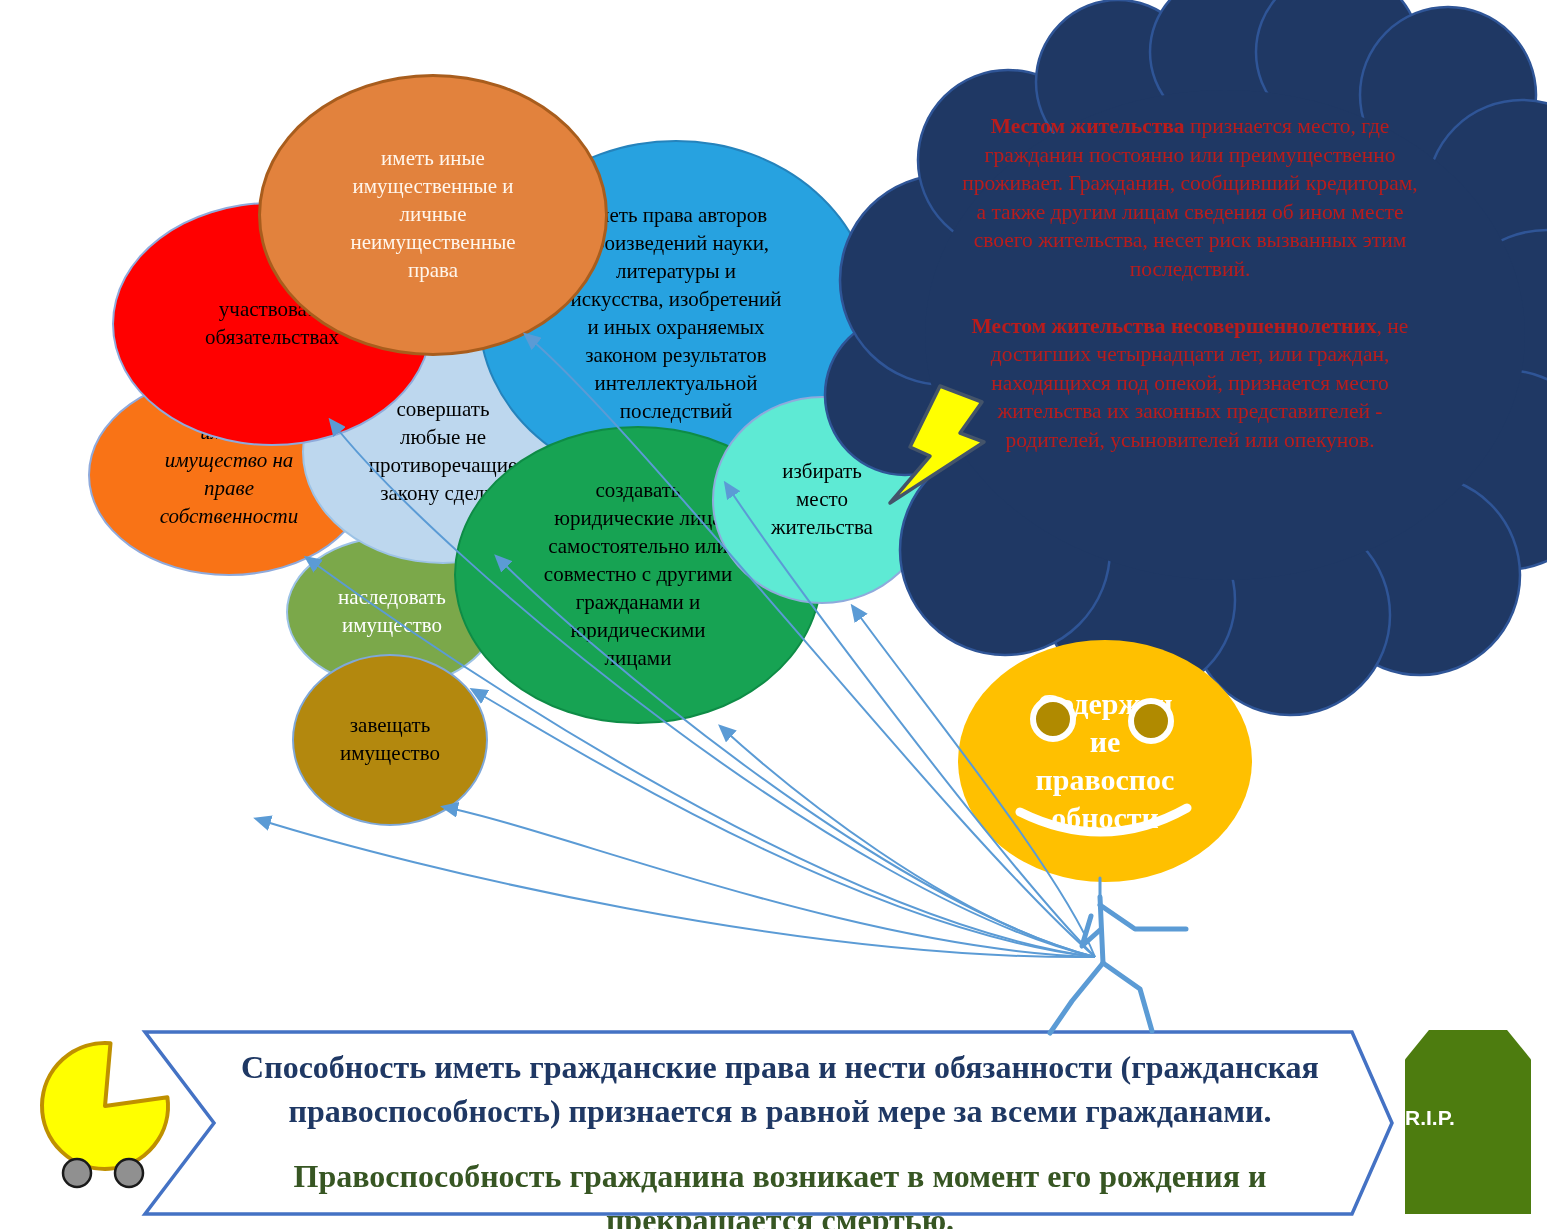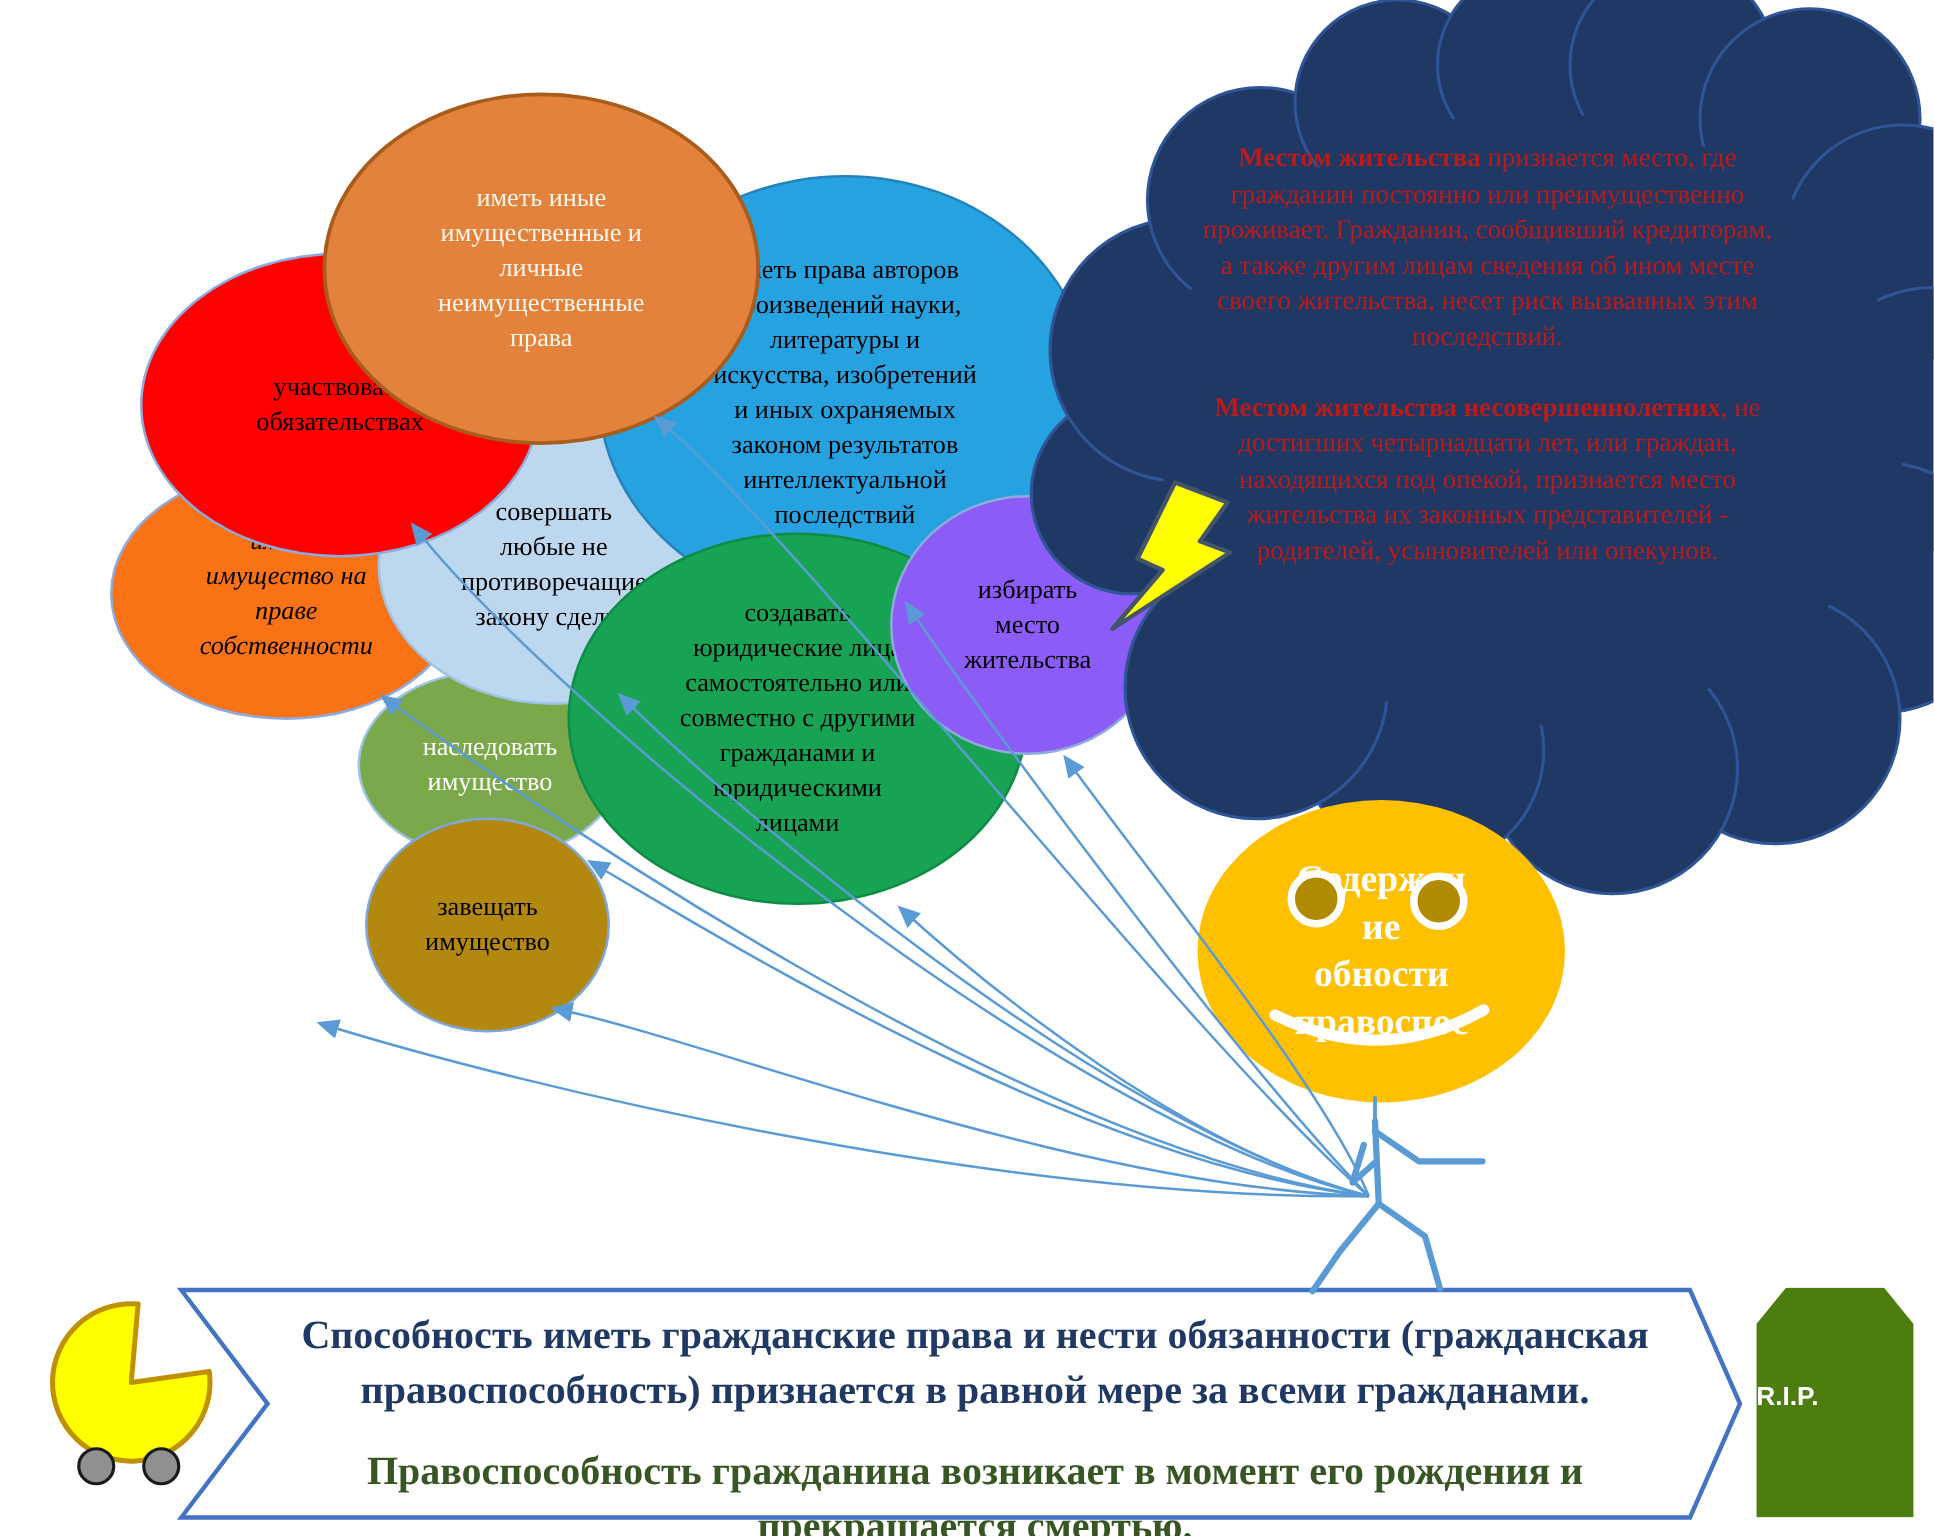--- a/index.html
+++ b/index.html
@@ -11,21 +11,21 @@
   .balloon div{white-space:nowrap;}
   .b-yellow   {left:88px;  top:374px; width:278px; height:198px; background:#f97316; border:2px solid #8FAADC;font-style:italic;}
   .b-olive    {left:286px; top:536px; width:208px; height:148px; background:#7BA84A; border:2px solid #9DC3E6; color:#fff;}
   .b-lightblue{left:302px; top:340px; width:278px; height:220px; background:#BDD7EE; border:2px solid #9DC3E6;}
   .b-red      {left:112px; top:202px; width:316px; height:240px; background:#FF0000; border:2px solid #8FAADC;}
   .b-blue     {left:478px; top:140px; width:392px; height:344px; background:#27A2E0; border:2px solid #2583BC;}
   .b-orange   {left:258px; top:74px;  width:344px; height:276px; background:#E2823D; border:3px solid #A85D1D; color:#FFF6EC;}
   .b-green    {left:454px; top:426px; width:364px; height:294px; background:#17A353; border:2px solid #0E8C46;}
   .b-gray     {left:14px;  top:554px; width:318px; height:284px; background:#AEB9CC; border:3px solid #5B9BD5;}
   .b-gold     {left:292px; top:654px; width:192px; height:168px; background:#B3880E; border:2px solid #7FA8D9;}
-  .b-brown    {left:712px; top:396px; width:216px; height:204px; background:#8b5cf6; border:2px solid #8FAADC;}
+  .b-brown    {left:712px; top:396px; width:216px; height:204px; background:#5eead4; border:2px solid #8FAADC;}
   .layer{position:absolute;left:0;top:0;}
   .cloud-text{position:absolute;left:955px;top:112px;width:470px;color:#b91c1c;
               font-size:21.5px;line-height:1.33;text-align:center;}
   .cloud-text p{margin:0 0 28px 0;}
   .smiley{position:absolute;left:958px;top:640px;width:294px;height:242px;background:#FFC000;
           border-radius:50%;color:#fff;font-weight:bold;font-size:30px;line-height:1.27;
           text-align:center;padding-top:0;display:flex;flex-direction:column;justify-content:center;}
   .smiley .txt{position:relative;z-index:2;}
   .eye{position:absolute;width:34px;height:34px;border-radius:50%;background:#B08A00;
        border:6px solid #fff;z-index:3;}
@@ -137,22 +137,22 @@
     <p><b>Местом жительства несовершеннолетних</b><span>, не достигших четырнадцати лет, или граждан, находящихся под опекой, признается место жительства их законных представителей - родителей, усыновителей или опекунов.</span></p>
   </div>
 
   <svg class="layer" width="1547" height="1229">
     <polygon points="940,386 982,402 960,433 984,442 890,503 930,456 910,447" fill="#FFFF00" stroke="#44546A" stroke-width="3.5" stroke-linejoin="round"></polygon>
   </svg>
 
   <div class="smiley">
     <div class="txt">Содержан</div>
     <div class="txt">ие</div>
+    <div class="txt">правоспос</div>
     <div class="txt">обности</div>
-    <div class="txt">правоспос</div>
     <div class="eye left"></div>
     <div class="eye right"></div>
     <svg class="smile" width="294" height="242">
       <path d="M 62 172 Q 147 214 229 168" fill="none" stroke="#fff" stroke-width="9" stroke-linecap="round"></path>
     </svg>
   </div>
 
   <svg class="layer" width="1547" height="1229">
     <polygon points="145,1032 1352,1032 1392,1123 1352,1214 145,1214 214,1123" fill="#ffffff" stroke="#4472C4" stroke-width="3.5" stroke-linejoin="miter"></polygon>
   </svg>

